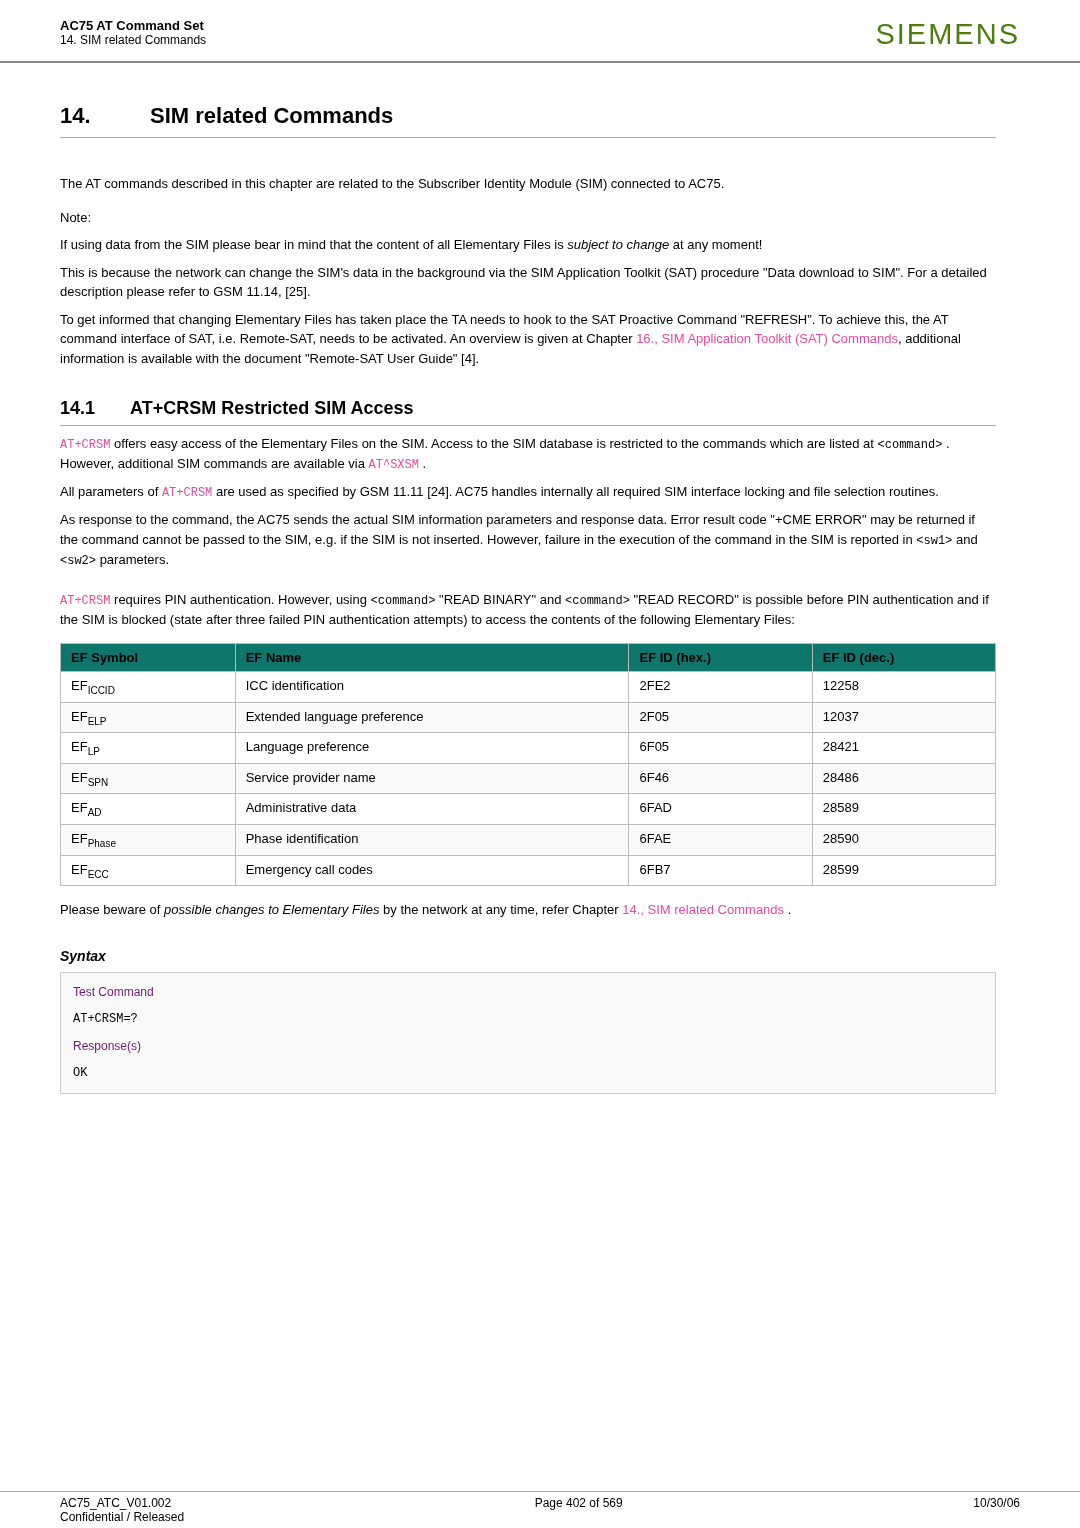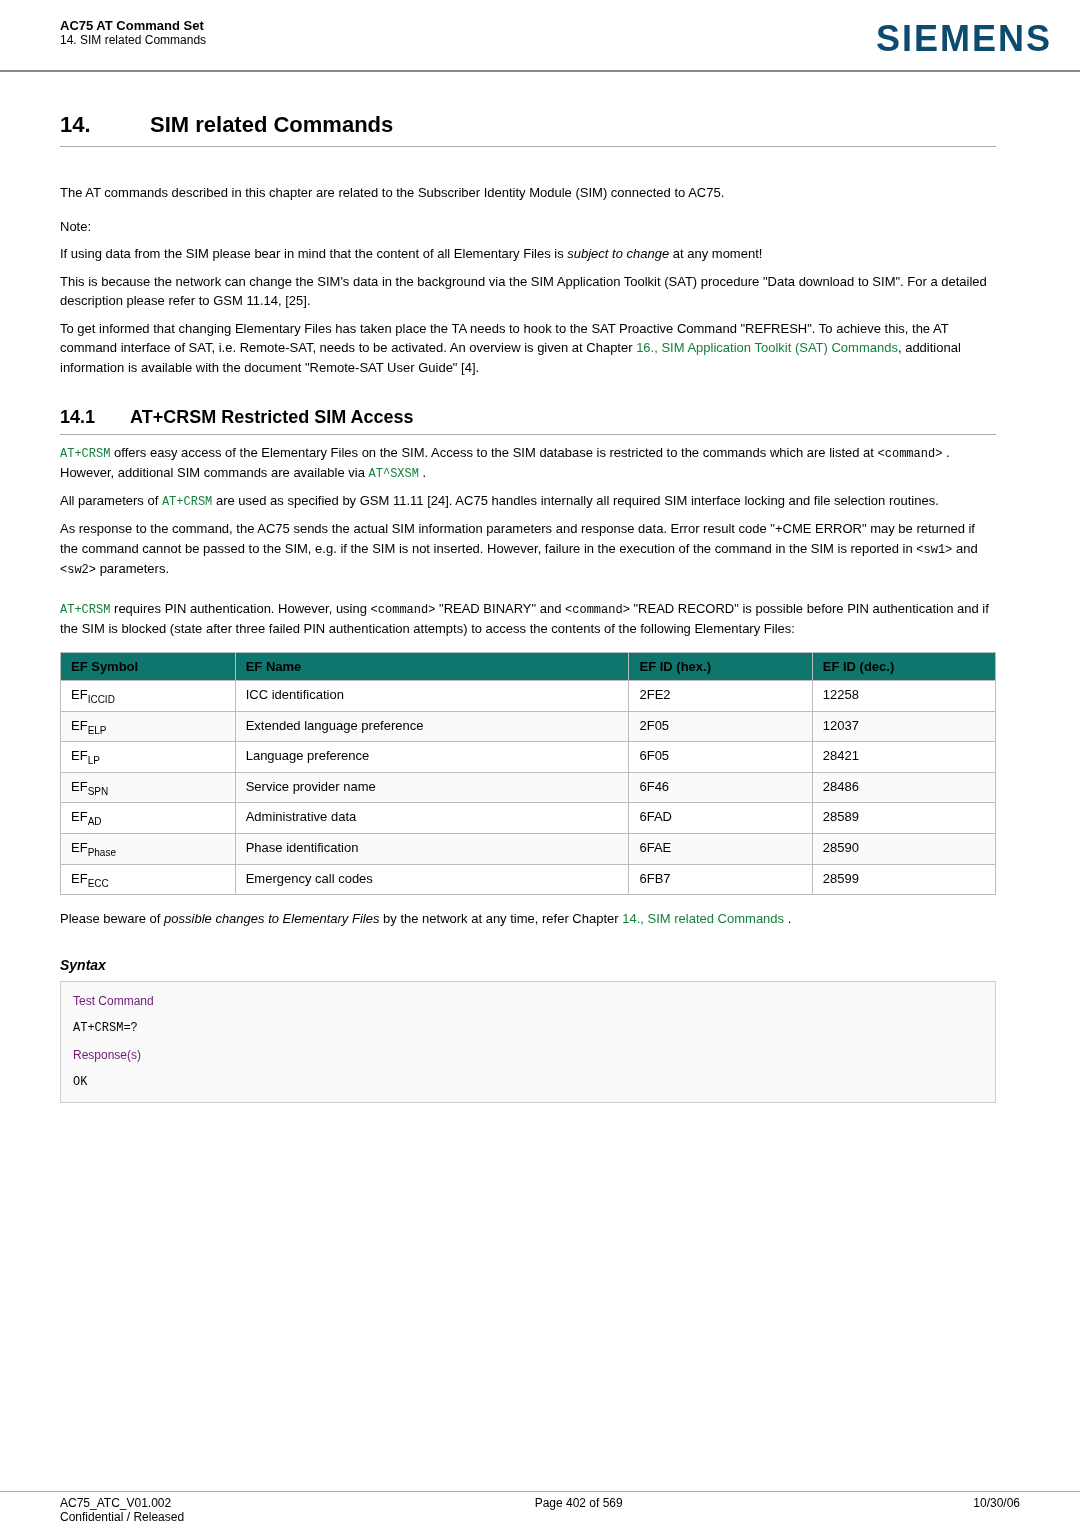--- a/index.html
+++ b/index.html
@@ -11,39 +11,39 @@
       width: 1080px;
       min-height: 1528px;
       position: relative;
     }
 
     
     .page-header {
       display: flex;
       justify-content: space-between;
       align-items: flex-start;
-      padding: 18px 28px 10px 60px;
+      padding: 18px 60px 10px 60px;
       border-bottom: 2px solid #888;
     }
     .header-left {
       display: flex;
       flex-direction: column;
     }
     .header-title {
       font-size: 13px;
       font-weight: bold;
     }
     .header-subtitle {
       font-size: 12px;
     }
     .siemens-logo {
-      font-size: 36px;
-      font-weight: bold;
+      font-size: 29px;
+      font-weight: normal;
       letter-spacing: 2px;
-      color: #0c4a6e;
+      color: #4d7c0f;
     }
 
     
     .main-content {
       padding: 20px 84px 80px 60px;
     }
 
     
     .chapter-heading {
       display: flex;
@@ -94,21 +94,21 @@
       font-weight: bold;
       min-width: 50px;
     }
     .section-title {
       font-size: 18px;
       font-weight: bold;
     }
 
     
     a {
-      color: #15803d;
+      color: #ec4899;
       text-decoration: none;
     }
 
     
     code, .mono {
       font-family: 'Courier New', Courier, monospace;
       font-size: 12px;
     }
 
     

